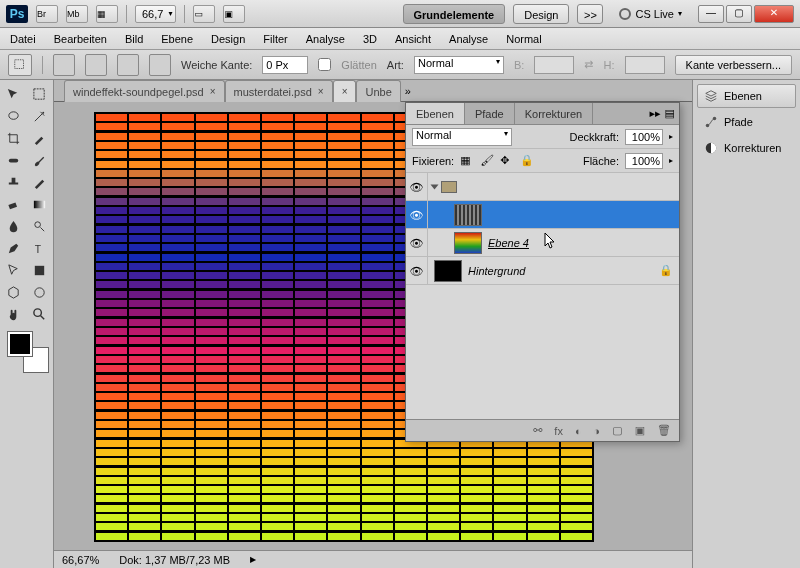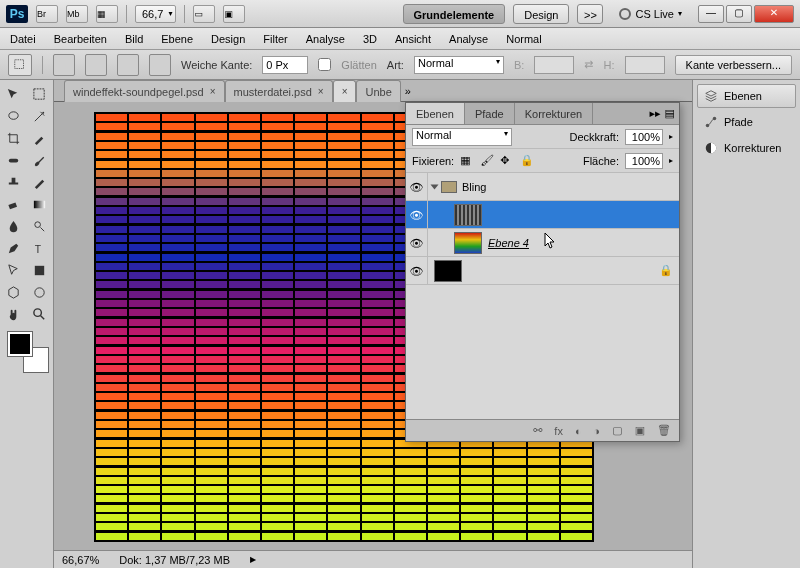--- a/index.html
+++ b/index.html
@@ -1045,36 +1045,36 @@
     <span style="flex:1"></span>
     <span>Fläche:</span>
     <input class="lp-small-in" value="100%" style="">
     <span style="font-size:8px">▸</span>
   </div>
   <div class="lp-list">
     <div class="layer-row">
       <div class="eye">👁</div>
       <span class="tri open"></span>
       <div class="folder-icon"></div>
-      <span class="layer-name" style="font-style:normal">Bling</span>
     </div>
     <div class="layer-row sel">
       <div class="eye">👁</div>
       <span style="width:20px"></span>
       <div class="layer-thumb" style="background:repeating-linear-gradient(90deg,#333,#333 2px,#888 2px,#888 4px)"></div>
     </div>
     <div class="layer-row">
       <div class="eye">👁</div>
       <span style="width:20px"></span>
       <div class="layer-thumb" style="background:linear-gradient(#d02010,#e8c010,#20a020,#2040c0)"></div>
       <span class="layer-name" style="text-decoration:underline">Ebene 4</span>
     </div>
     <div class="layer-row">
       <div class="eye">👁</div>
       <div class="layer-thumb" style="background:#000"></div>
+      <span class="layer-name">Hintergrund</span>
       <span class="lock-icon">🔒</span>
     </div>
   </div>
   <div class="lp-bottom">
     <span>⚯</span>
     <span>fx</span>
     <span>◐</span>
     <span>◑</span>
     <span>▢</span>
     <span>▣</span>

